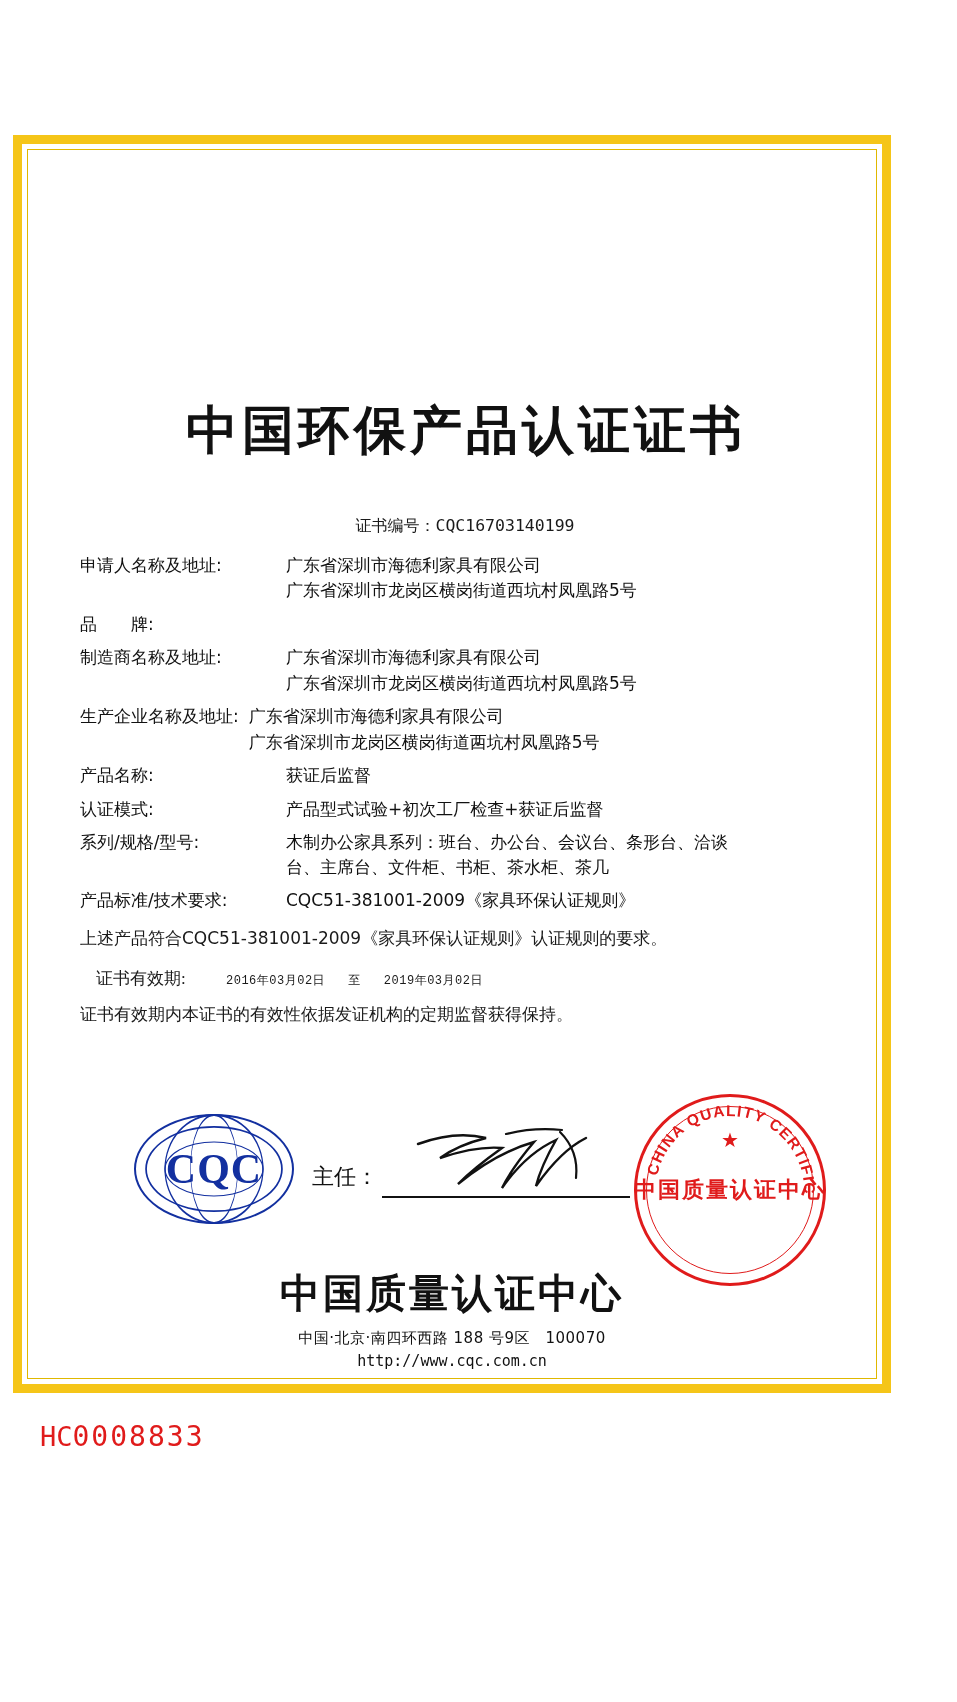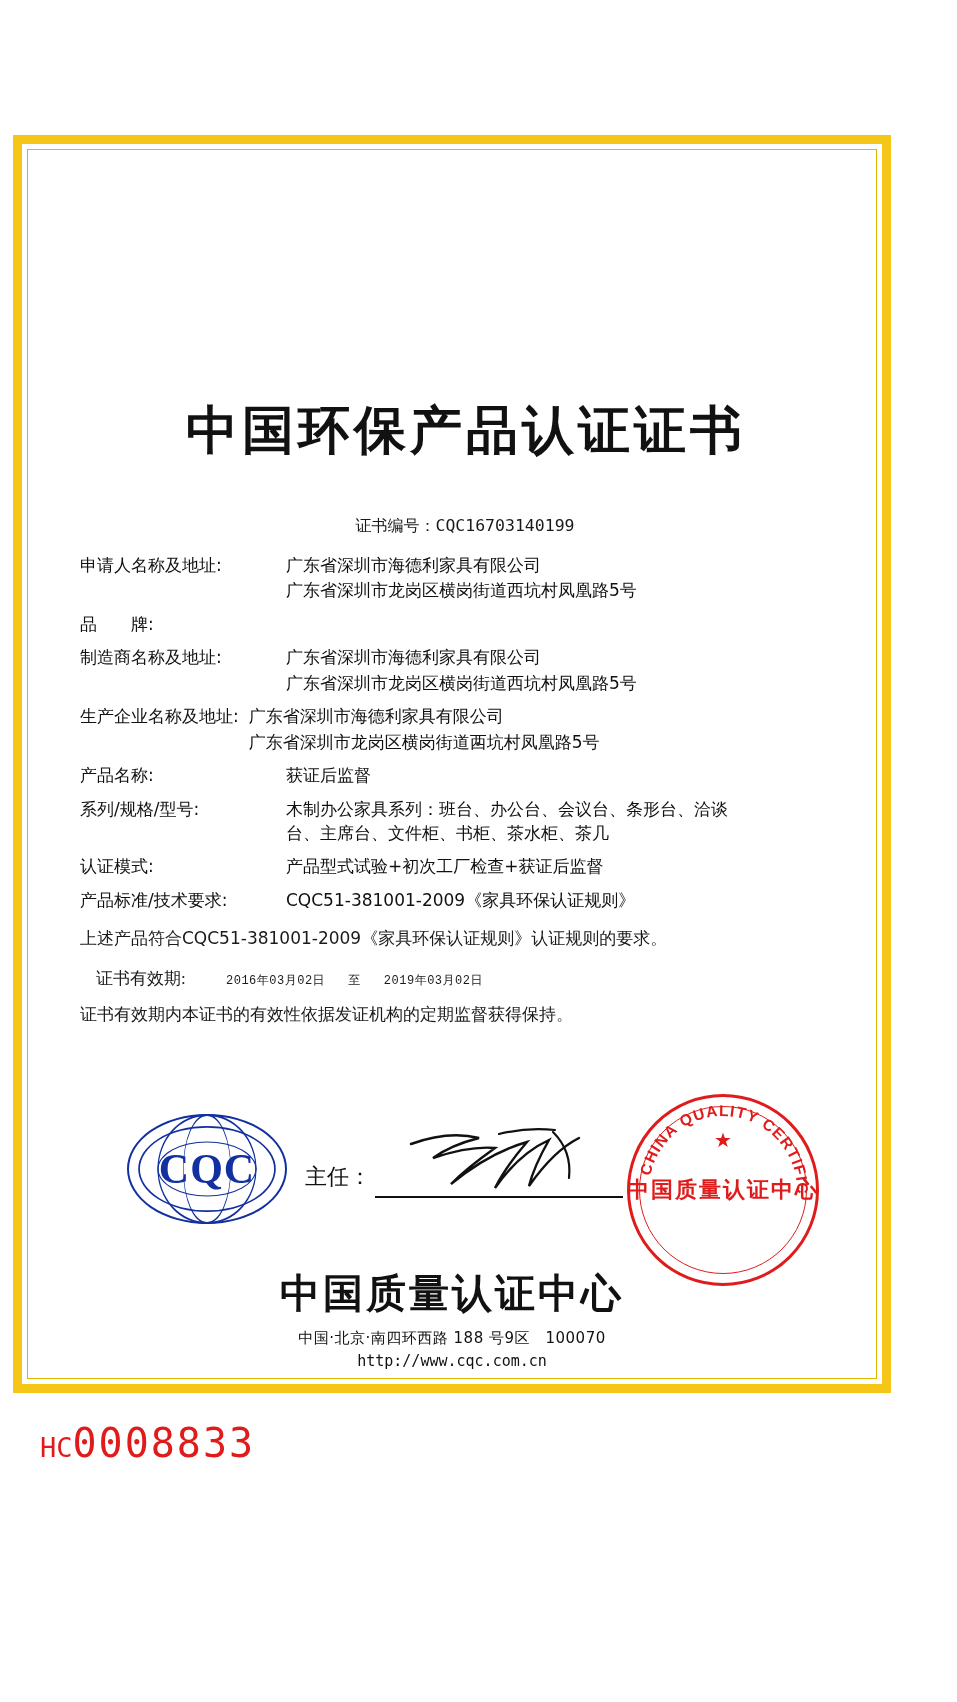--- a/index.html
+++ b/index.html
@@ -227,21 +227,21 @@
     top: 228px;
     width: 4px;
     height: 4px;
     background: #333;
     border-radius: 50%;
   }
 
   
   .sig-area {
     position: absolute;
-    left: 5px; right: 0;
+    left: 12px; right: 0;
     top: 960px;
     height: 170px;
   }
   .cqc-logo {
     position: absolute;
     left: 100px;
     top: 10px;
     width: 160px;
     height: 110px;
   }
@@ -371,21 +371,21 @@
   .hc-serial {
     position: absolute;
     left: 40px;
     top: 1420px;
     color: #e01b1b;
     font-family: "DejaVu Sans Mono", monospace;
     display: flex;
     align-items: baseline;
   }
   .hc-serial .hc { font-size: 27px; }
-  .hc-serial .num { font-size: 40px; letter-spacing: 2px; }
+  .hc-serial .num { font-size: 28px; letter-spacing: 2px; }
 </style>
 </head>
 <body>
 
 <div class="cert-frame">
   <div class="cert-inner"></div>
 
 
   <div class="cert-title">中国环保产品认证证书</div>
 
@@ -424,30 +424,30 @@
         <span class="line2">广东省深圳市龙岗区横岗街道西坑村凤凰路5号</span>
       </div>
     </div>
 
     <div class="row">
       <div class="label label-w3">产品名称:</div>
       <div class="value">获证后监督</div>
     </div>
 
     <div class="row">
+      <div class="label label-w3">认证模式:</div>
+      <div class="value">产品型式试验+初次工厂检查+获证后监督</div>
+    </div>
+
+    <div class="row">
       <div class="label label-w3">系列/规格/型号:</div>
       <div class="value small-val">
         <span>木制办公家具系列：班台、办公台、会议台、条形台、洽谈</span>
         <span class="line2">台、主席台、文件柜、书柜、茶水柜、茶几</span>
       </div>
-    </div>
-
-    <div class="row">
-      <div class="label label-w3">认证模式:</div>
-      <div class="value">产品型式试验+初次工厂检查+获证后监督</div>
     </div>
 
     <div class="row">
       <div class="label label-w3">产品标准/技术要求:</div>
       <div class="value">CQC51-381001-2009《家具环保认证规则》</div>
     </div>
 
     <div class="statement">上述产品符合CQC51-381001-2009《家具环保认证规则》认证规则的要求。</div>
 
     <div class="validity-row">

